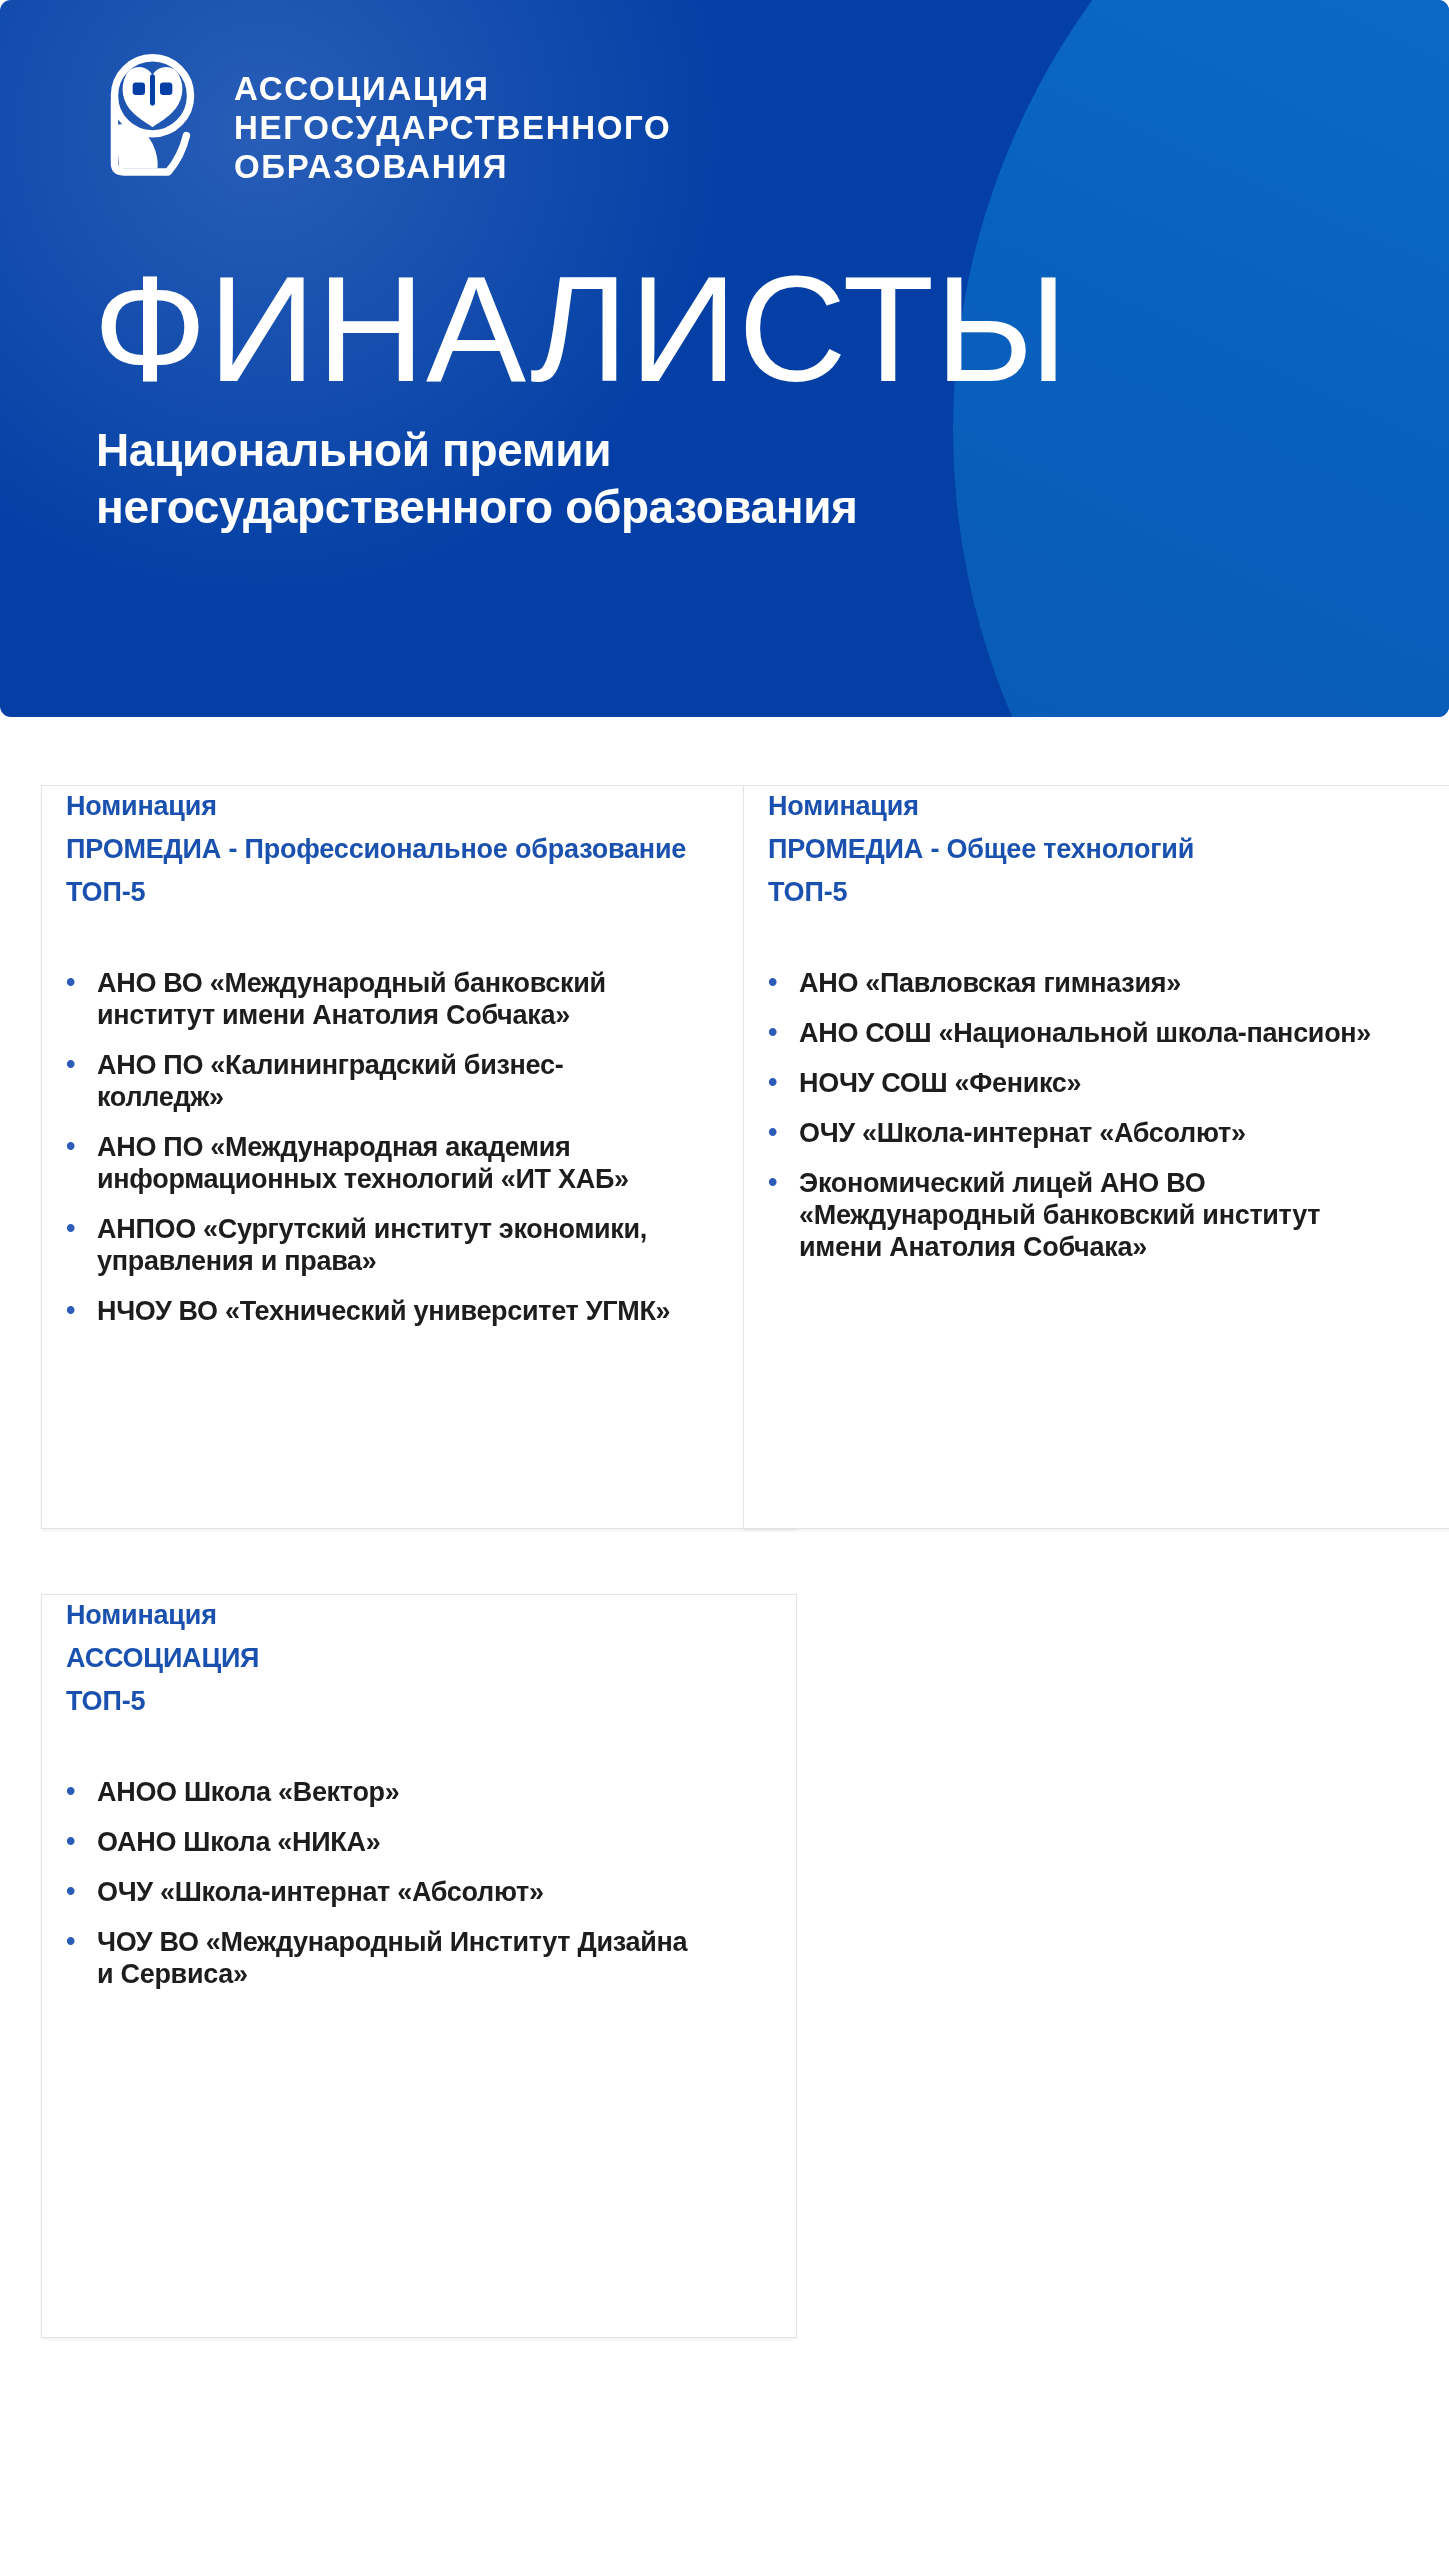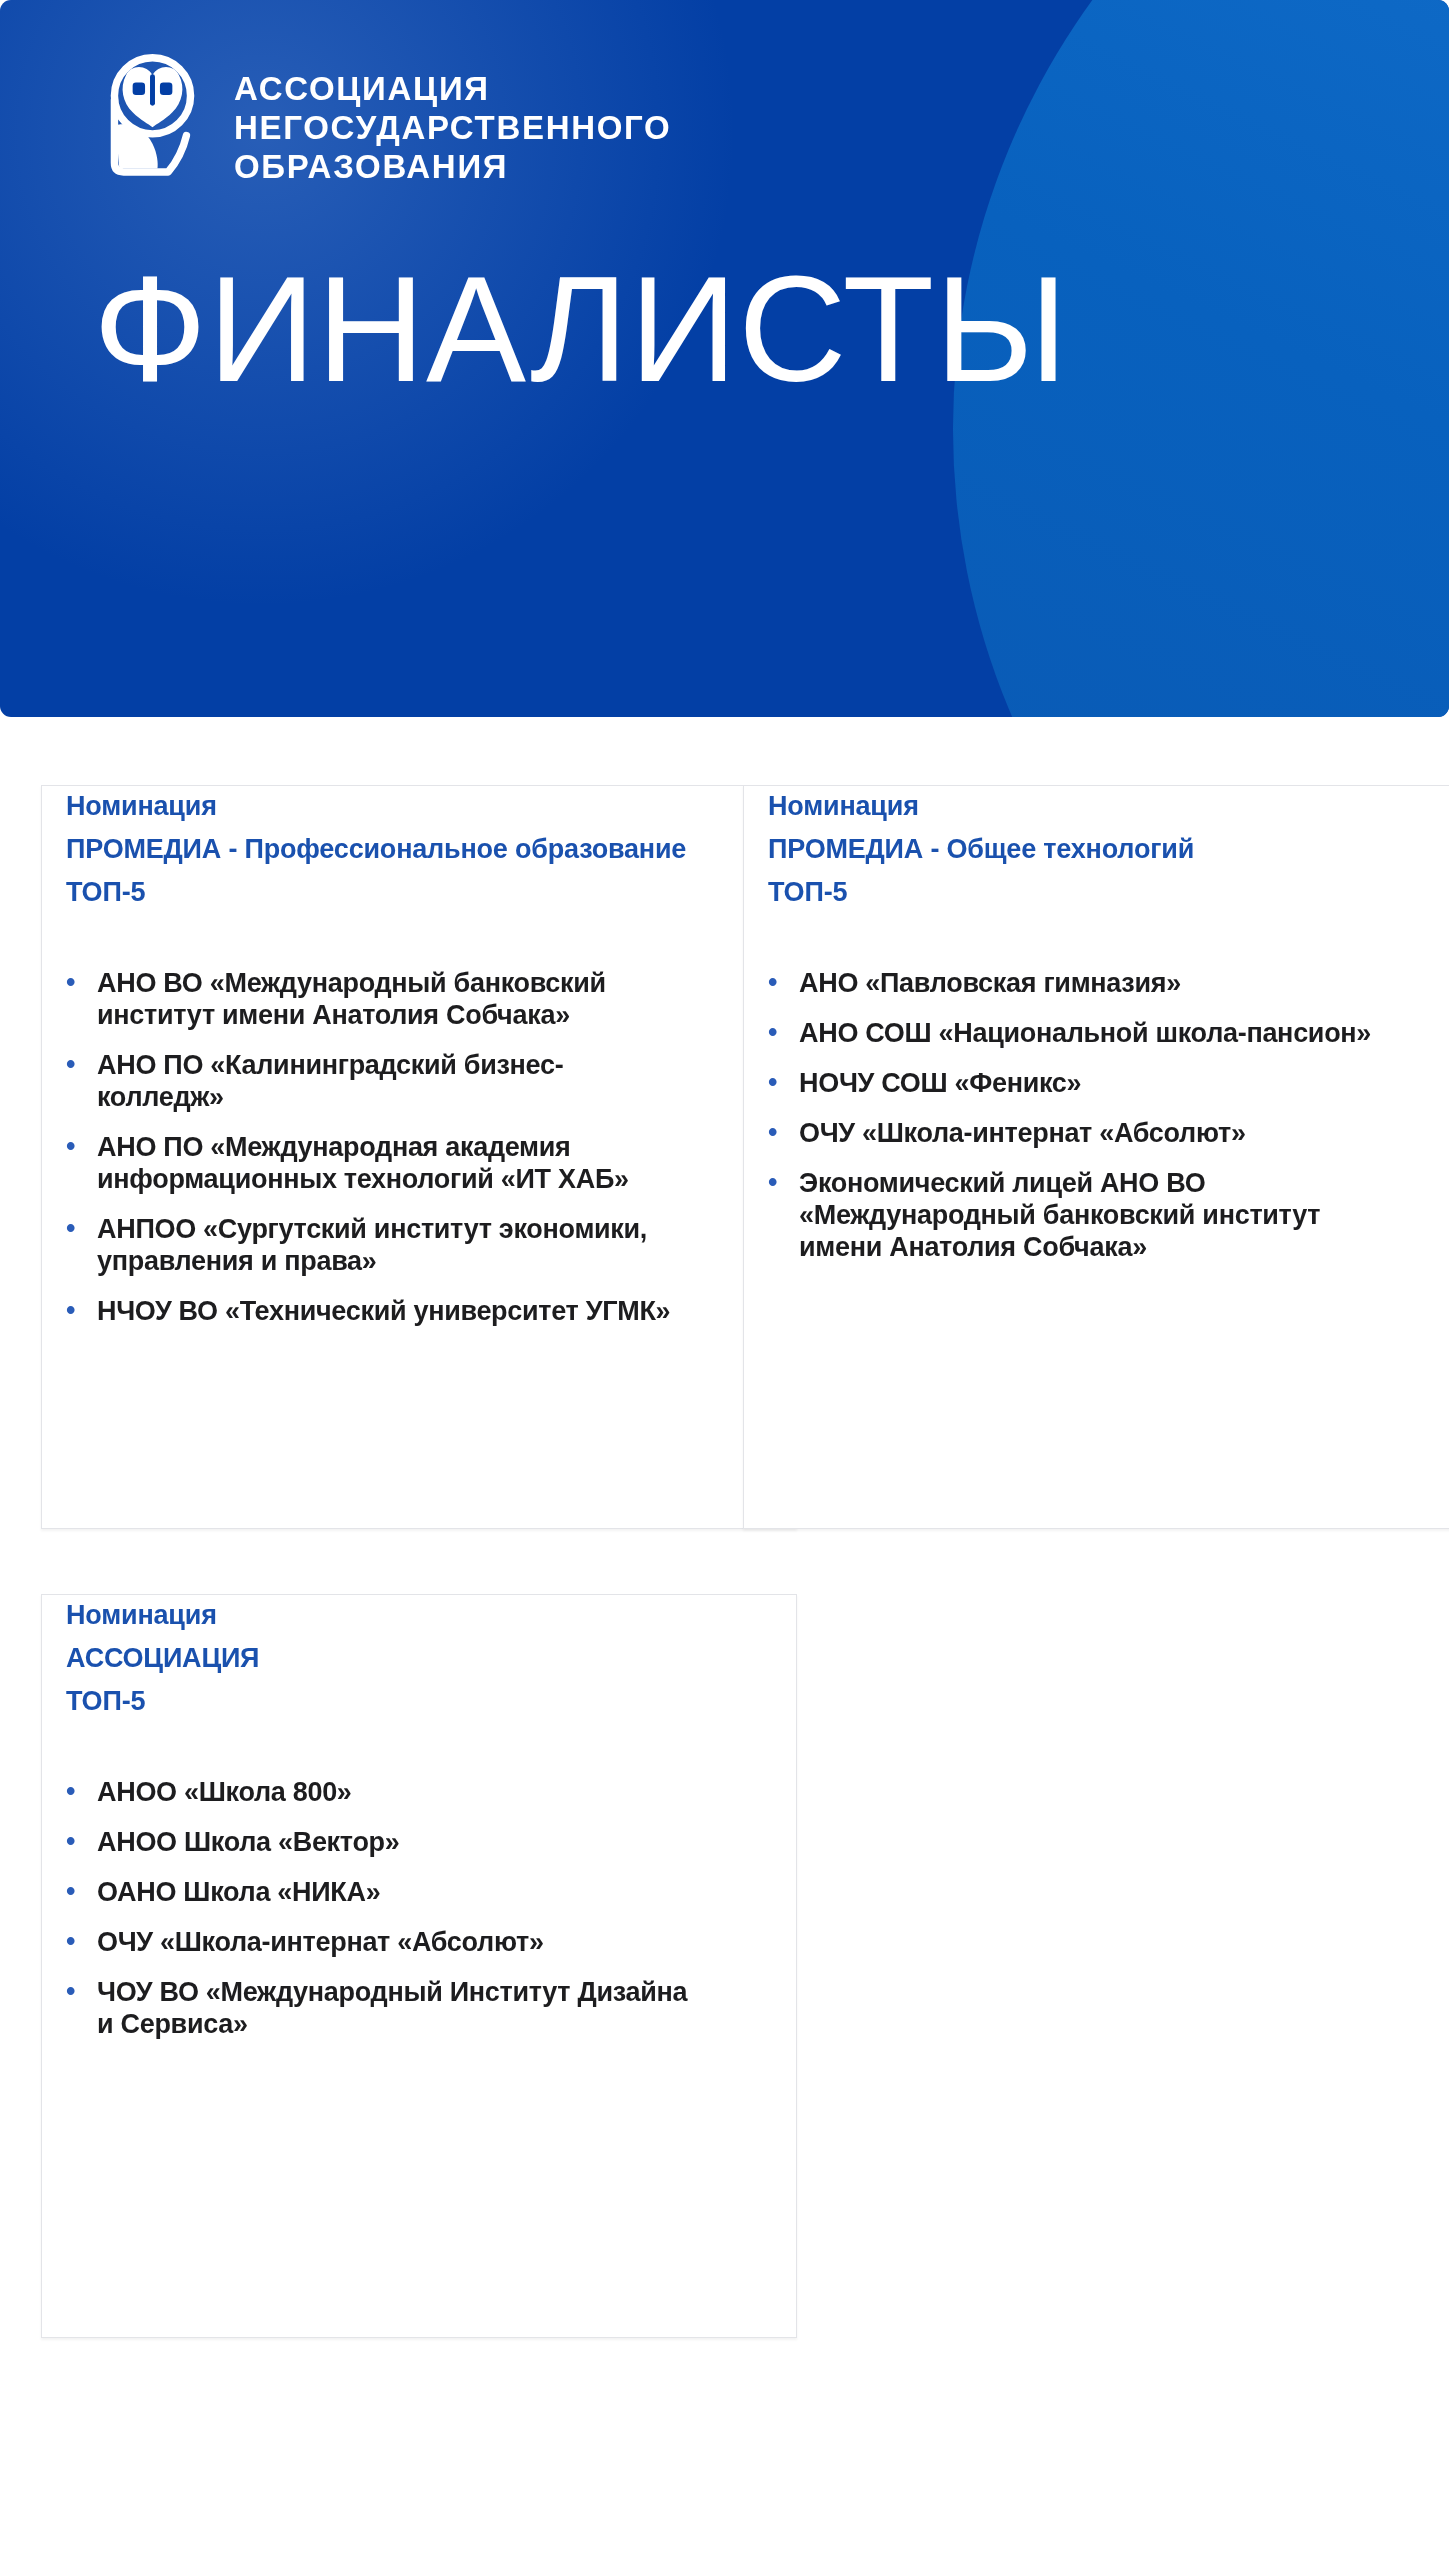--- a/index.html
+++ b/index.html
@@ -153,20 +153,22 @@
         <path d="M55,32 L55,64" stroke="#033fa5" stroke-width="6" stroke-linecap="round"></path>
 
         <path d="M13,90 C32,87 47,97 55,113 C61,125 62,137 61,143 L15,143 C13,126 12,106 13,90 Z" fill="#ffffff"></path>
       </svg>
       <div class="org-name">АССОЦИАЦИЯ
 НЕГОСУДАРСТВЕННОГО
 ОБРАЗОВАНИЯ</div>
     </div>
 
     <h1 class="banner-title">ФИНАЛИСТЫ</h1>
+    <p class="banner-subtitle">Национальной премии
+негосударственного образования</p>
   </header>
 
   <main class="cards-grid">
 
     <section class="card">
       <h2 class="card-label">Номинация</h2>
       <h2 class="card-nomination">ПРОМЕДИА - Профессиональное образование</h2>
       <h2 class="card-top">ТОП-5</h2>
       <ul class="card-list">
         <li>АНО ВО «Международный банковский
@@ -194,21 +196,20 @@
 «Международный банковский институт
 имени Анатолия Собчака»</li>
       </ul>
     </section>
 
     <section class="card">
       <h2 class="card-label">Номинация</h2>
       <h2 class="card-nomination">АССОЦИАЦИЯ</h2>
       <h2 class="card-top">ТОП-5</h2>
       <ul class="card-list">
-        <li>АНОО «Школа 800»</li>
         <li>АНОО Школа «Вектор»</li>
         <li>ОАНО Школа «НИКА»</li>
         <li>ОЧУ «Школа-интернат «Абсолют»</li>
         <li>ЧОУ ВО «Международный Институт Дизайна
 и Сервиса»</li>
       </ul>
     </section>
 
   </main>
 </div>

